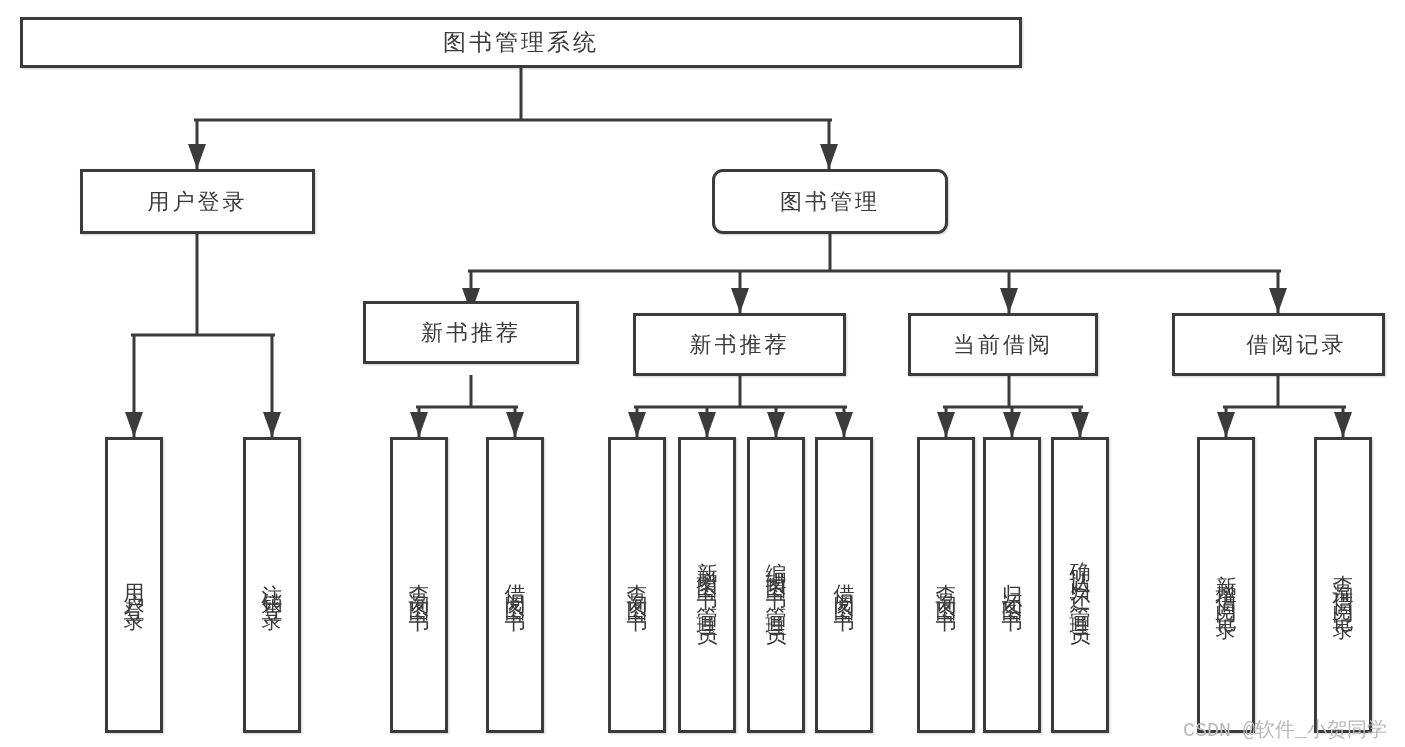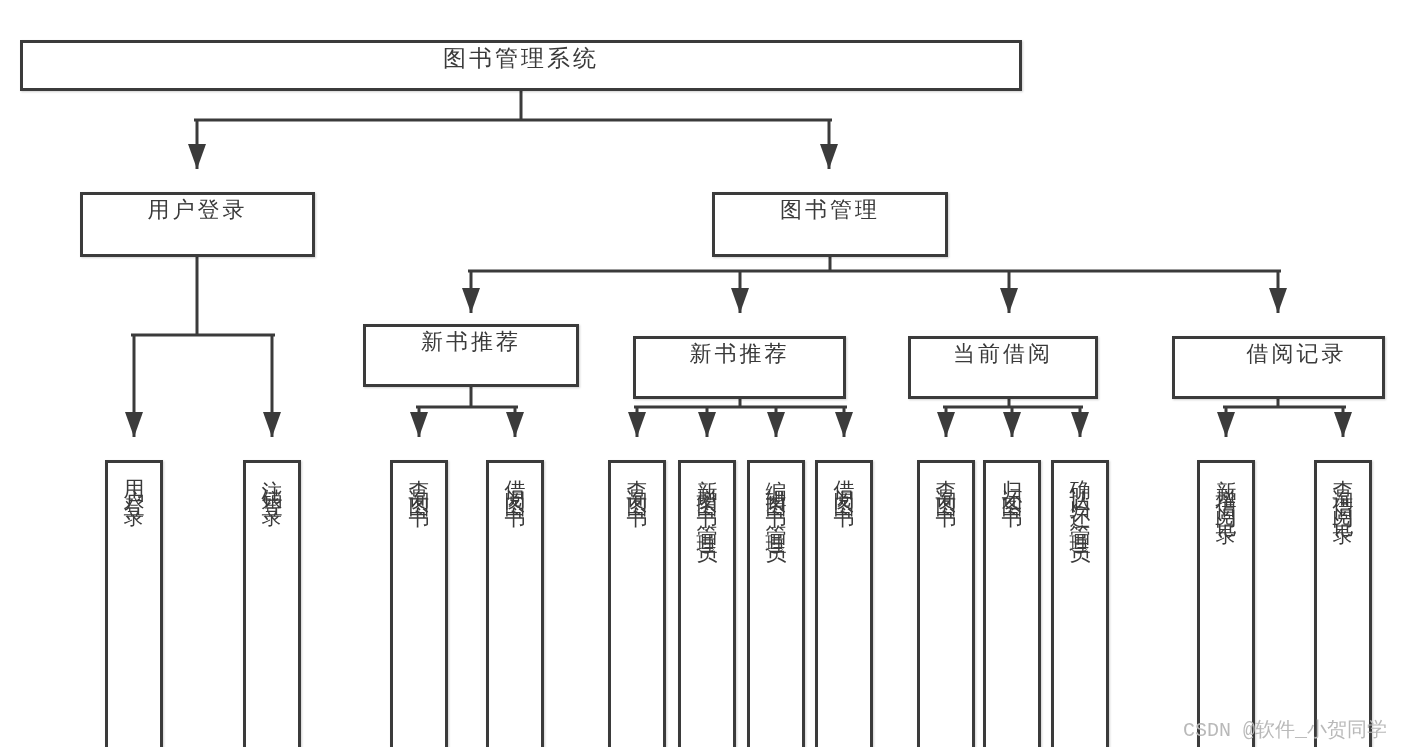--- a/index.html
+++ b/index.html
@@ -18,42 +18,41 @@
   }
   .connectors{
     position:absolute;left:0;top:0;width:1405px;height:747px;
     pointer-events:none;
   }
   .connectors path{stroke:var(--line);stroke-width:3;fill:none;}
   .connectors .arrowhead{fill:var(--line);stroke:none;}
   .node{
     position:absolute;box-sizing:border-box;
     background:#fff;border:3px solid var(--line);
-    display:flex;align-items:flex-start;justify-content:center;
+    display:flex;align-items:center;justify-content:center;
     color:var(--text);
     box-shadow:1px 1px 2px rgba(0,0,0,0.18);
-    margin-top:23px;
   }
   .h-node{font-size:22px;letter-spacing:3px;white-space:nowrap;}
   .root-node{font-size:23px;}
   .v-node span{
     writing-mode:vertical-rl;
     font-size:21px;
     letter-spacing:9px;
     white-space:nowrap;
   }
   .watermark{
     position:absolute;left:1183px;top:716px;
     font-size:20px;color:var(--watermark);
     white-space:nowrap;z-index:5;font-family:Liberation Mono, monospace;
   }
   
   .n-root{left:20px;top:17px;width:1002px;height:51px;}
   .n-l2-0{left:80px;top:169px;width:235px;height:65px;}
-  .n-l2-1{left:712px;top:169px;width:236px;height:65px;}
+  .n-l2-1{left:712px;top:169px;width:236px;height:65px;border-radius:11px;}
   .n-l3-0{left:363px;top:301px;width:216px;height:63px;}
   .n-l3-1{left:633px;top:313px;width:213px;height:63px;}
   .n-l3-2{left:908px;top:313px;width:190px;height:63px;}
   .n-l3-3{left:1172px;top:313px;width:213px;height:63px;padding-left:36px;}
   .leaf{top:437px;width:58px;height:296px;}
   .n-g1-0{left:105px;} .n-g1-1{left:243px;}
   .n-g2-0{left:390px;} .n-g2-1{left:486px;}
   .n-g3-0{left:608px;} .n-g3-1{left:678px;} .n-g3-2{left:747px;} .n-g3-3{left:815px;}
   .n-g4-0{left:917px;} .n-g4-1{left:983px;} .n-g4-2{left:1051px;}
   .n-g5-0{left:1197px;} .n-g5-1{left:1314px;}

